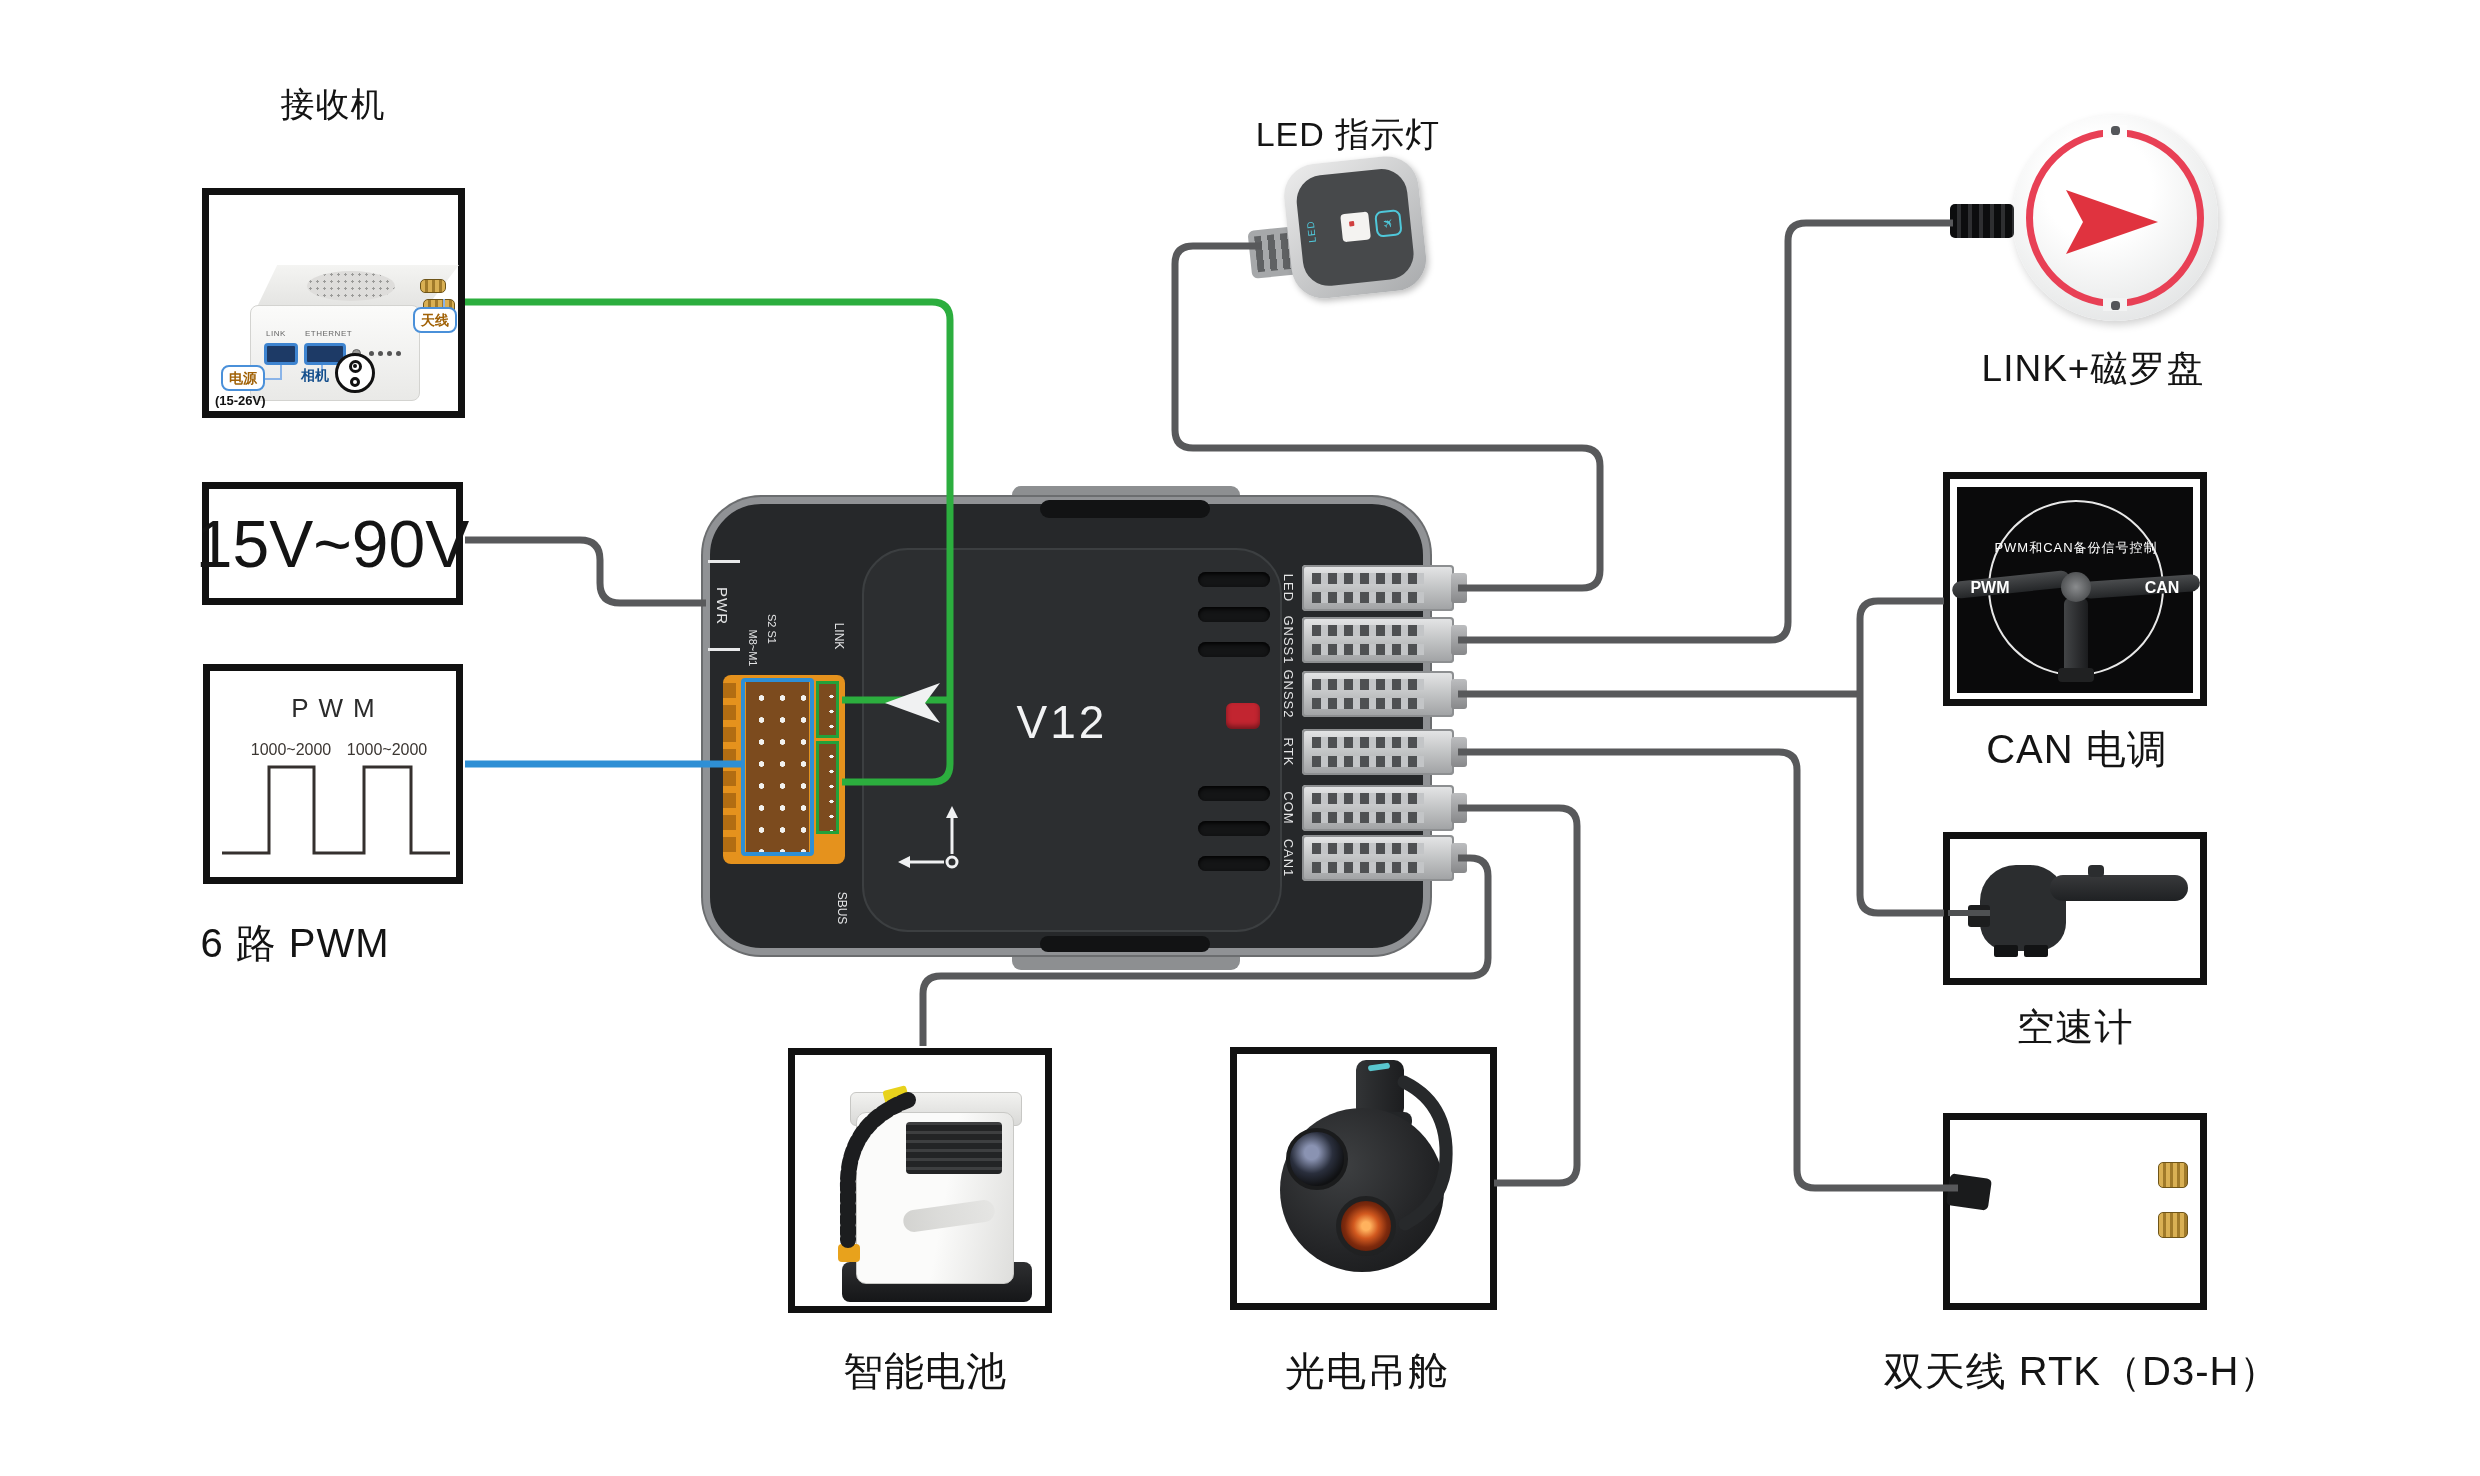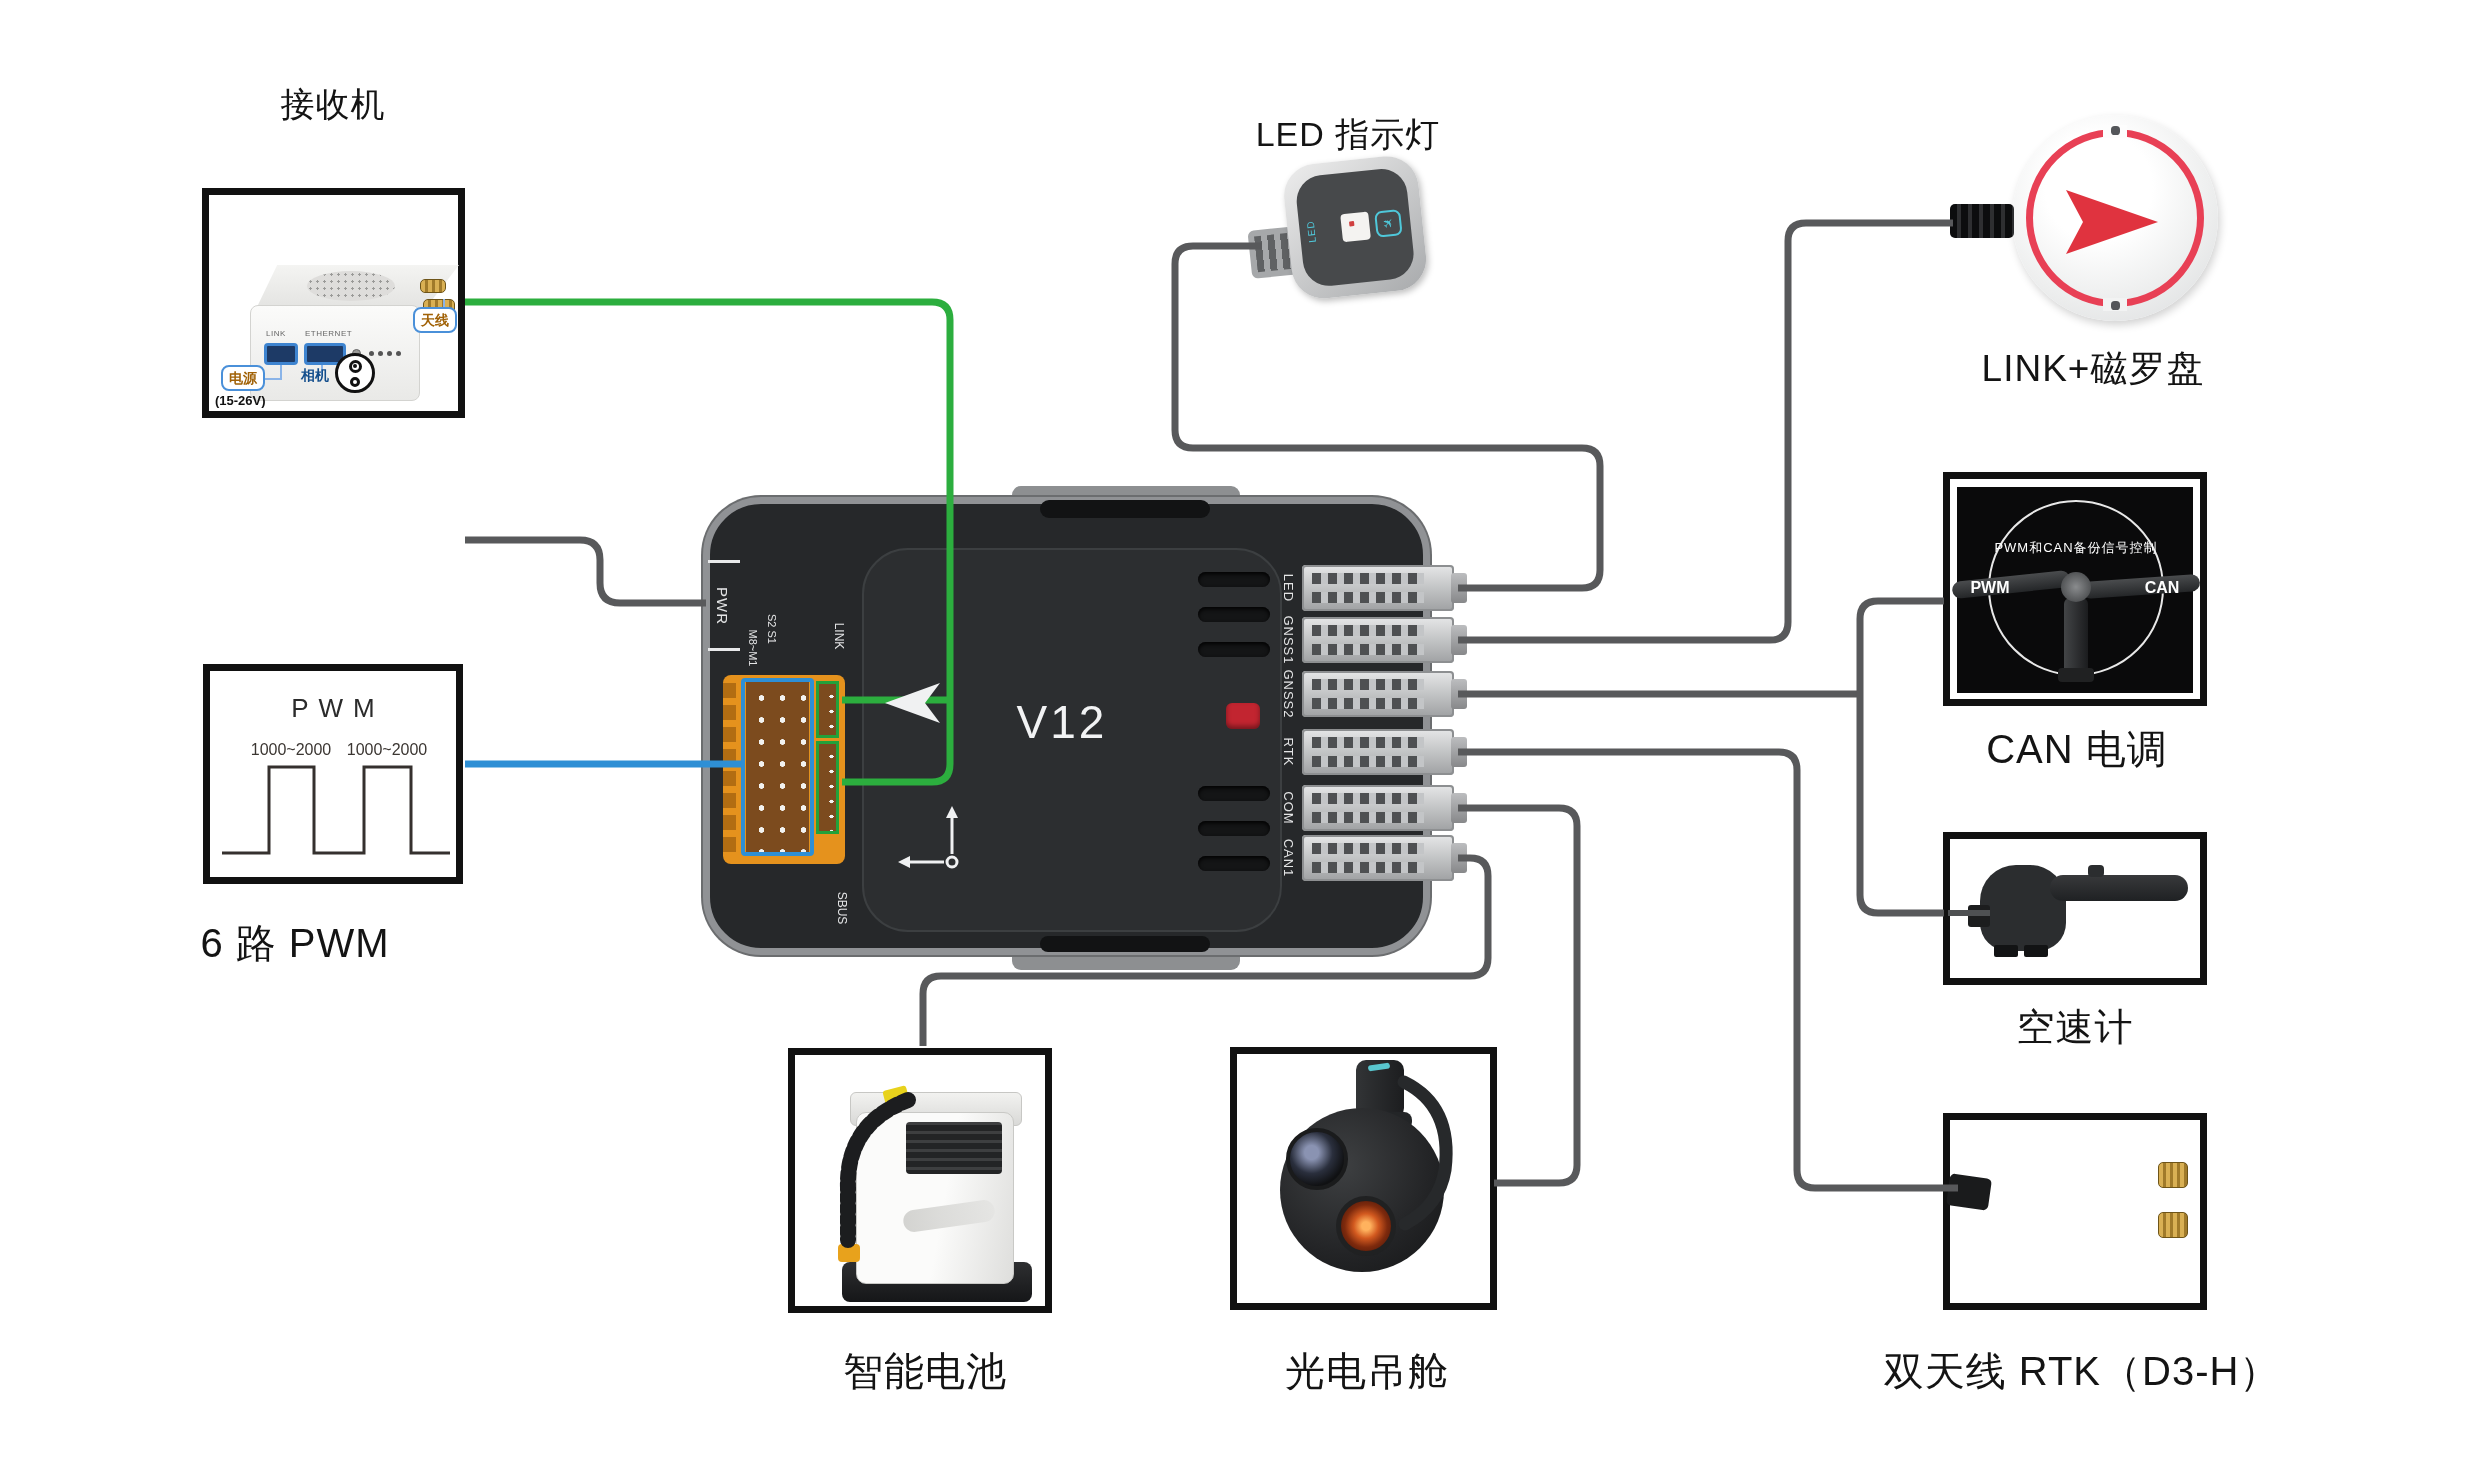--- a/index.html
+++ b/index.html
@@ -93,20 +93,23 @@
     <div class="abs" style="left:6px;top:198px;width:60px;font-size:13px;font-weight:bold;color:#111;">(15-26V)</div>
     <div class="abs" style="left:92px;top:172px;font-size:14px;font-weight:bold;color:#134e8c;">相机</div>
     <div class="abs" style="left:126px;top:158px;width:40px;height:40px;border:3px solid #111;border-radius:50%;background:#fff;">
       <div class="abs" style="left:11px;top:4px;width:13px;height:13px;border:3px solid #111;border-radius:50%;"></div>
       <div class="abs" style="left:15px;top:8px;width:4px;height:4px;background:#111;border-radius:50%;"></div>
       <div class="abs" style="left:12px;top:21px;width:10px;height:10px;border:3px solid #111;border-radius:50%;"></div>
     </div>
     <div class="calloutbox" style="left:204px;top:112px;width:44px;height:26px;">天线</div>
   </div>
 
+  <div class="box" style="left:202px;top:482px;width:261px;height:123px;">
+    <div class="abs" style="left:50%;top:50%;transform:translate(-50%,-50%);font-size:66px;color:#141414;">15V~90V</div>
+  </div>
 
   <div class="box" style="left:203px;top:664px;width:260px;height:220px;">
     <div class="abs" style="left:50%;top:22px;transform:translateX(-50%);font-size:26px;letter-spacing:10px;padding-left:10px;color:#2b2b2b;">PWM</div>
     <div class="abs" style="left:81px;top:70px;transform:translateX(-50%);font-size:16px;color:#3b3632;">1000~2000</div>
     <div class="abs" style="left:177px;top:70px;transform:translateX(-50%);font-size:16px;color:#3b3632;">1000~2000</div>
     <svg class="abs" style="left:0;top:0;width:246px;height:206px;" viewBox="0 0 246 206">
       <path d="M12 182 H59 V96 H104 V182 H154 V96 H201 V182 H240" fill="none" stroke="#35302e" stroke-width="3"></path>
     </svg>
   </div>
 

